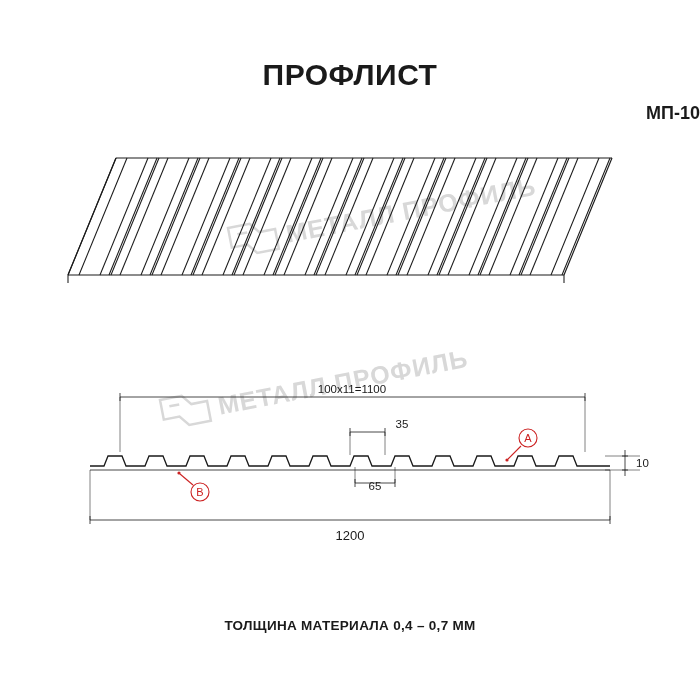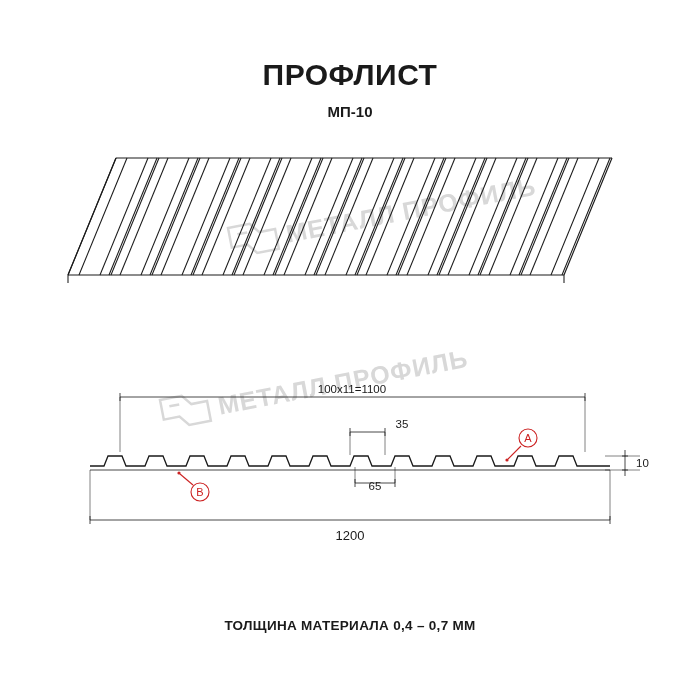--- a/index.html
+++ b/index.html
@@ -29,22 +29,22 @@
     font-size: 30px;
     font-weight: bold;
     letter-spacing: 0.5px;
     color: #1a1a1a;
   }
   .subtitle {
     position: absolute;
     top: 103px;
     left: 0;
     width: 700px;
-    text-align: center;
-    font-size: 15px;
+    text-align: right;
+    font-size: 18px;
     font-weight: bold;
     color: #1a1a1a;
   }
   .footer-note {
     position: absolute;
     top: 618px;
     left: 0;
     width: 700px;
     text-align: center;
     font-size: 13.5px;

